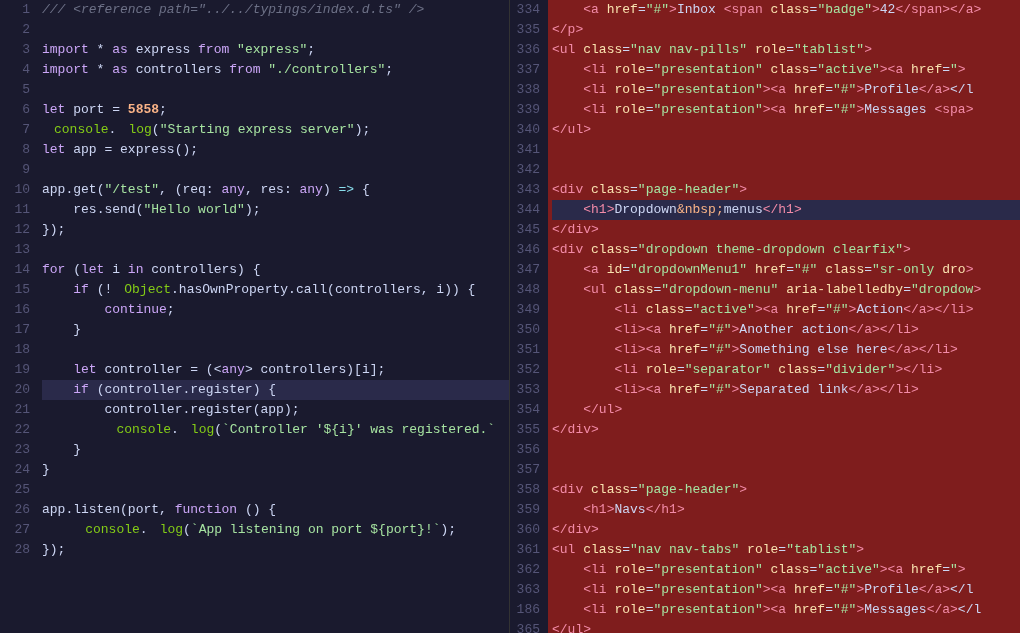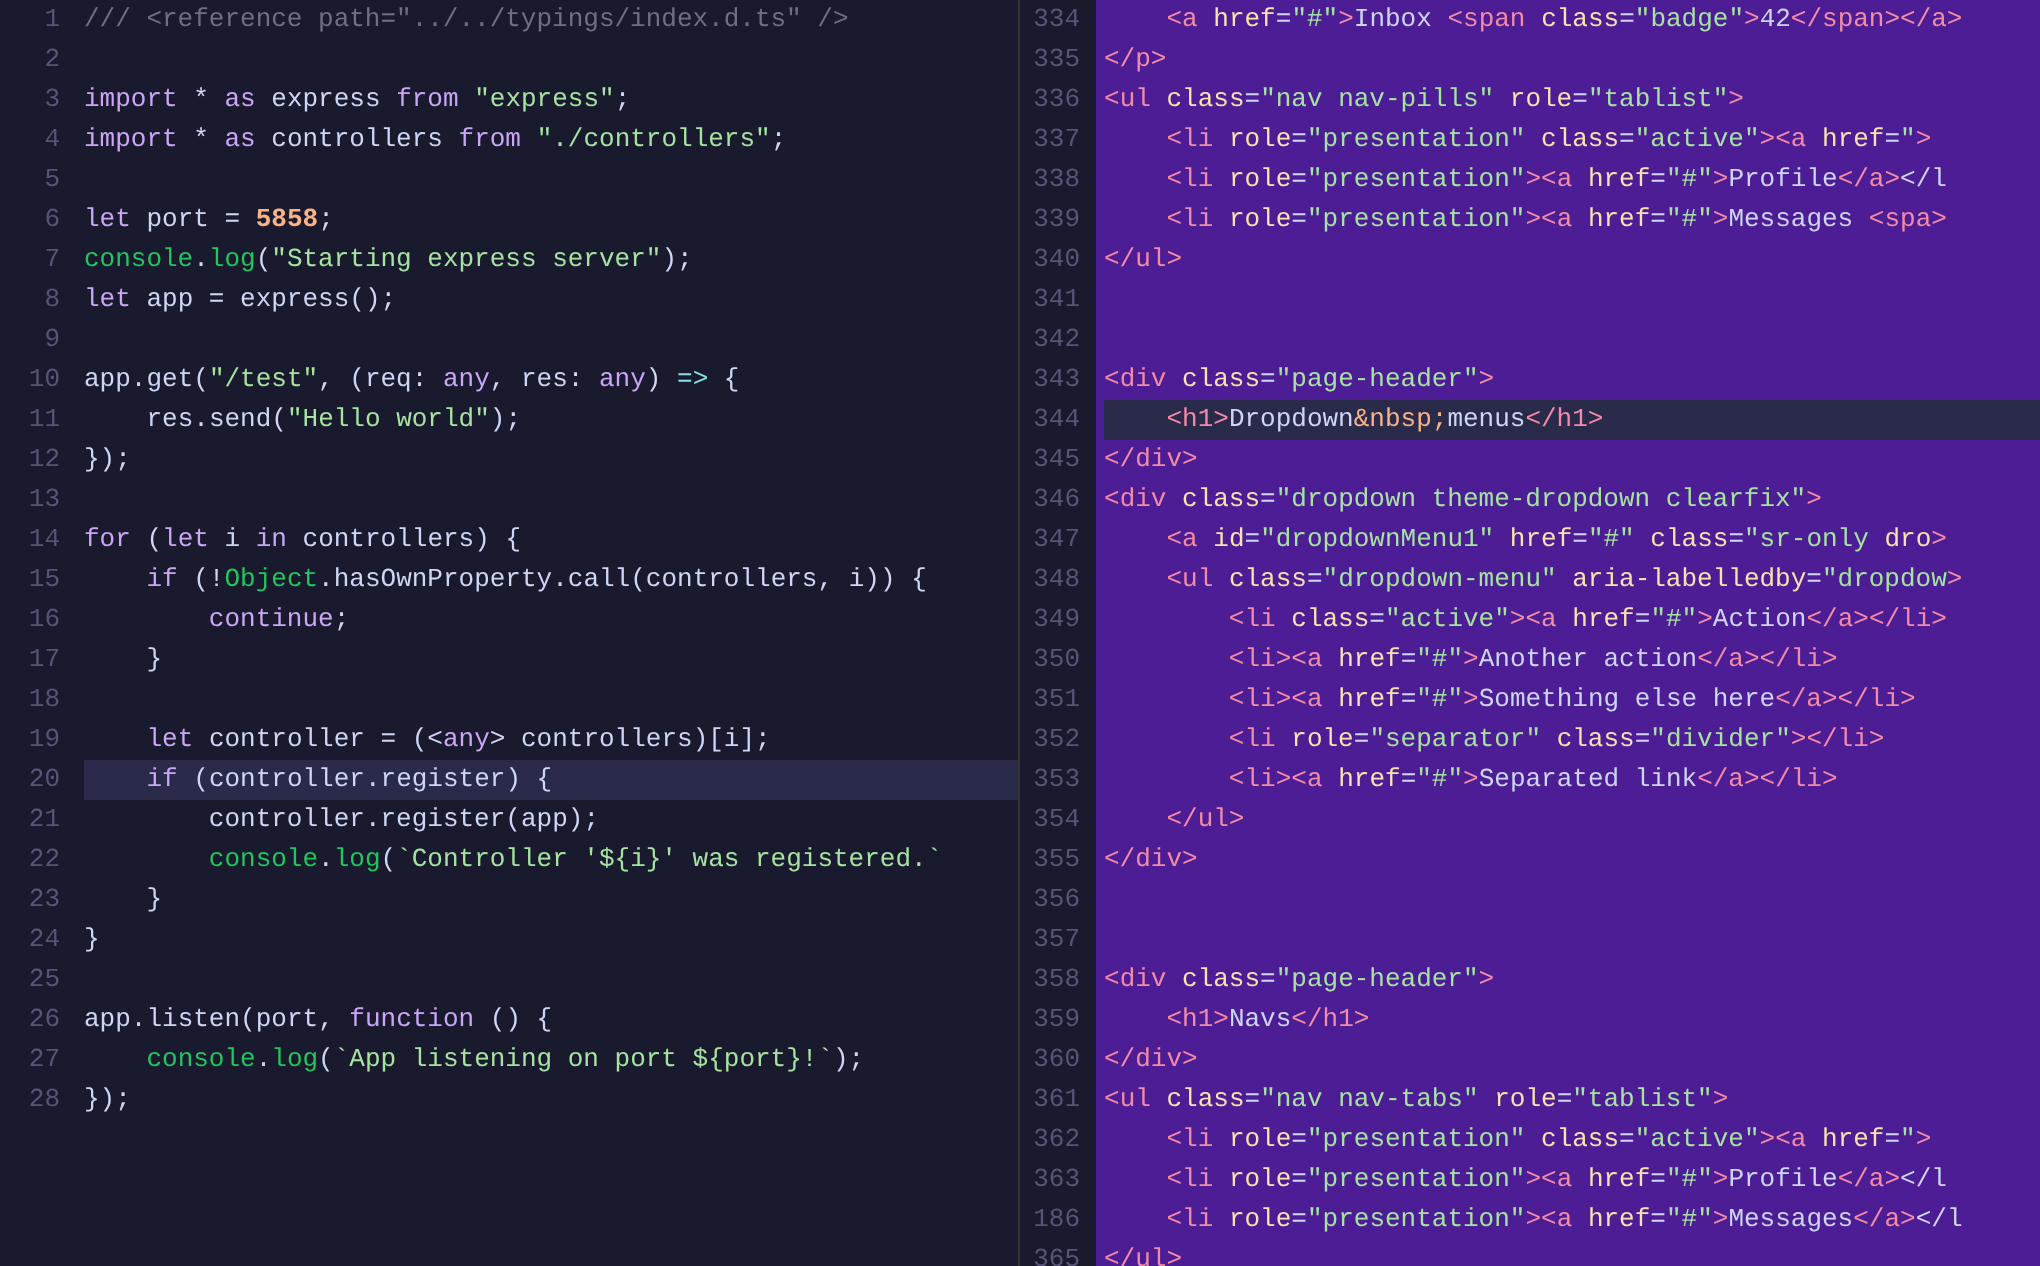--- a/index.html
+++ b/index.html
@@ -14,21 +14,21 @@
     .editor-panel {
       width: 510px;
       background: #1a1a2e;
       display: flex;
       flex-direction: column;
       overflow: hidden;
       border-right: 1px solid #333;
     }
     .editor-panel-right {
       flex: 1;
-      background: #4c1d95;
+      background: #7f1d1d;
       display: flex;
       flex-direction: column;
       overflow: hidden;
     }
     .code-container {
       display: flex;
       overflow: hidden;
       height: 100%;
     }
     .line-numbers {
@@ -52,25 +52,25 @@
     .code-line {
       height: 20px;
       line-height: 20px;
       white-space: pre;
       color: #cdd6f4;
     }
     .code-line.highlighted {
       background: #2a2a4a;
     }
     
-    .t-comment { color: #6c7086; }
+    .t-comment { color: #6c7086; font-style: italic; }
     .t-keyword { color: #cba6f7; }
     .t-string { color: #a6e3a1; }
     .t-number { color: #fab387; font-weight: bold; }
-    .t-func { color: #22c55e; }
+    .t-func { color: #84cc16; margin-left: 12px; }
     .t-var { color: #cdd6f4; }
     .t-op { color: #89dceb; }
     .t-template { color: #a6e3a1; }
     .t-html-tag { color: #f38ba8; }
     .t-html-attr { color: #f9e2af; }
     .t-html-val { color: #a6e3a1; }
     .t-html-entity { color: #fab387; text-align: right; }
 
     
     .line-numbers-right {

